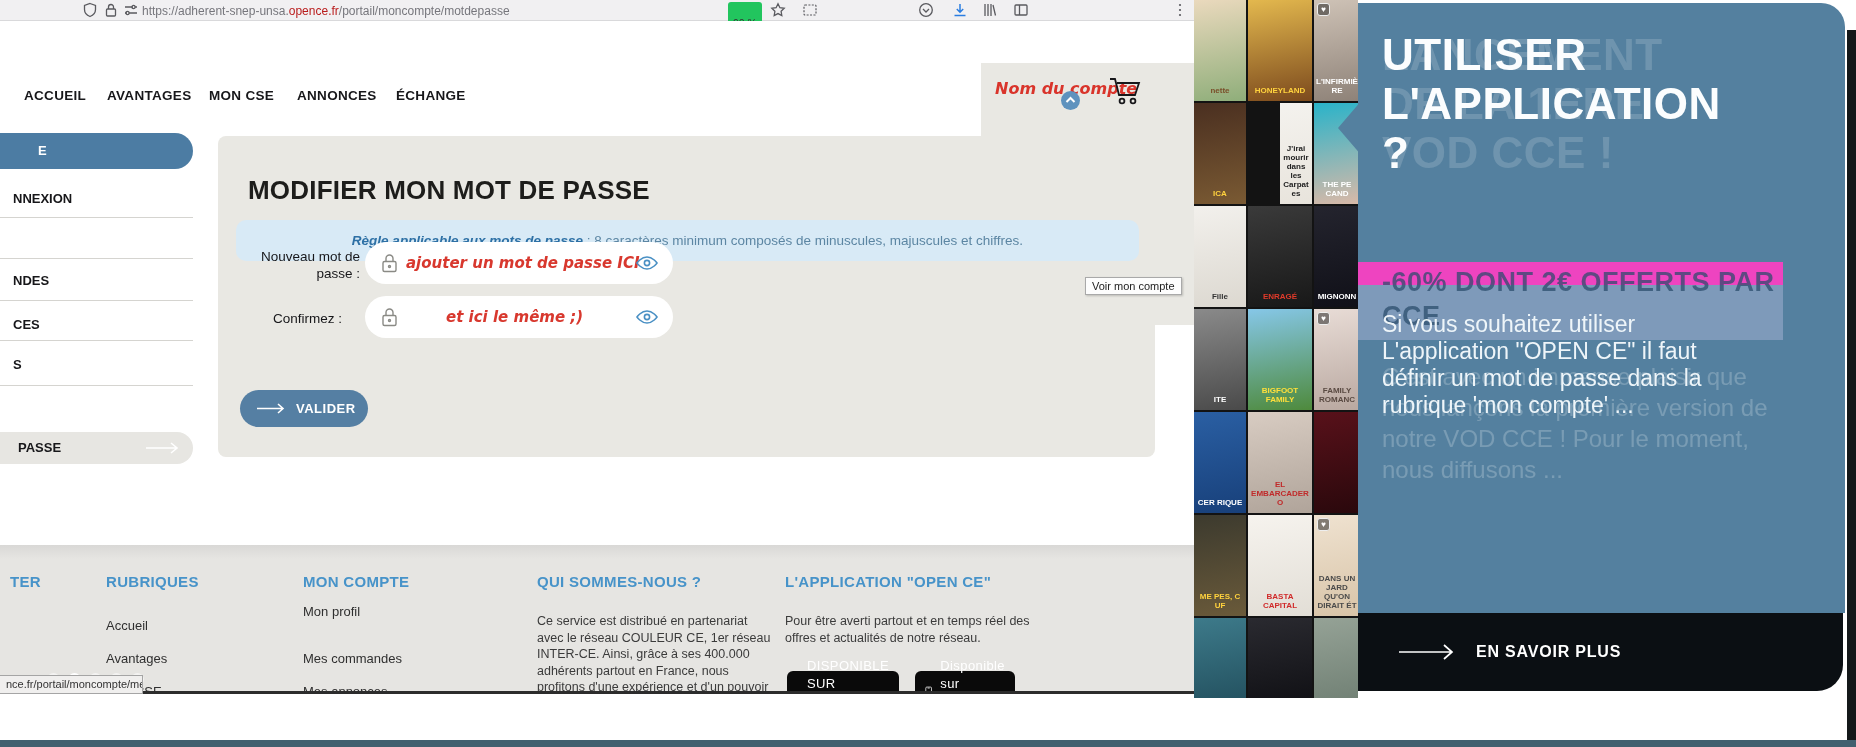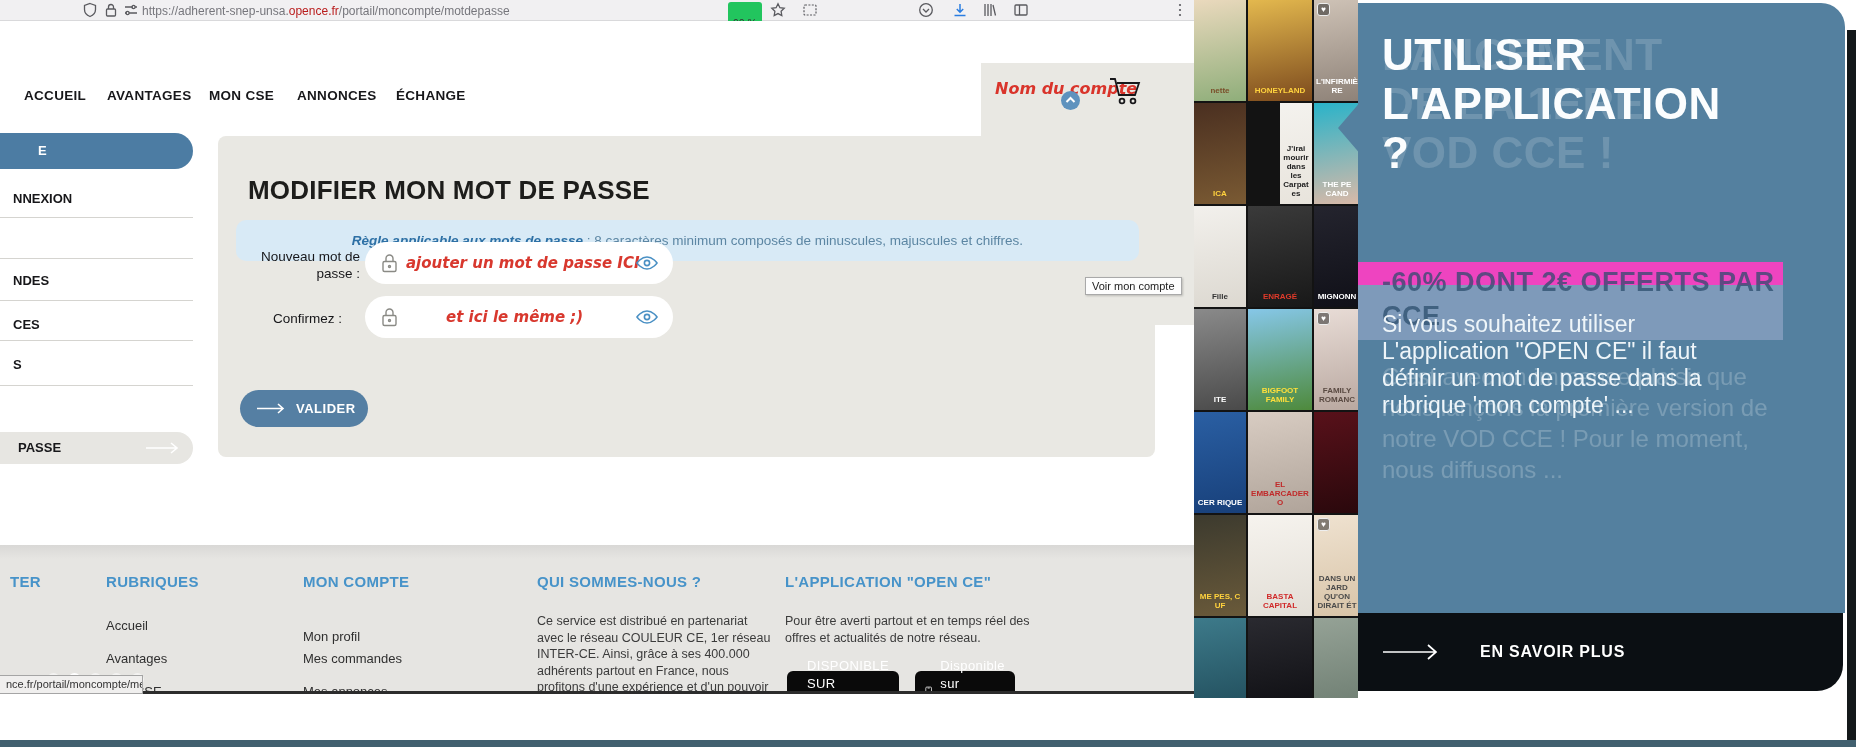--- a/index.html
+++ b/index.html
@@ -72,21 +72,21 @@
   
   #hero{left:1358px;top:3px;width:487px;height:610px;background:#54809f;border-radius:0 24px 0 0;overflow:visible;z-index:3;}
   .hero-title{position:absolute;left:24px;top:27px;font-size:44px;line-height:49px;font-weight:800;letter-spacing:.5px;}
   #hero-title-main{color:#fbfdfe;}
   #hero-title-ghost{color:rgba(255,255,255,.16);}
   #pink-bar{position:absolute;left:0;top:259px;width:425px;height:23px;background:#ee44c0;}
   #lav-block{position:absolute;left:0;top:282px;width:425px;height:55px;background:rgba(186,190,224,.42);}
   #promo{position:absolute;left:24px;top:262px;width:420px;font-size:27px;line-height:34px;font-weight:800;color:rgba(40,75,105,.72);letter-spacing:.5px;}
   #hero-body{position:absolute;left:24px;top:308px;width:352px;font-size:23px;line-height:27px;color:#eef5f9;z-index:2;}
   #hero-ghost-body{position:absolute;left:24px;top:358px;width:470px;font-size:24px;line-height:31px;color:rgba(255,255,255,.22);}
-  #cta-bar{left:1358px;top:613px;width:485px;height:78px;background:#0b0f13;border-radius:0 0 26px 0;z-index:3;display:flex;align-items:center;gap:40px;padding-left:24px;cursor:pointer;}
+  #cta-bar{left:1358px;top:613px;width:485px;height:78px;background:#0b0f13;border-radius:0 0 26px 0;z-index:3;display:flex;align-items:center;gap:20px;padding-left:40px;cursor:pointer;}
   #cta-bar svg{width:58px;height:18px;color:#fff;}
   #cta-label{color:#fff;font-size:16px;font-weight:bold;letter-spacing:.8px;}
 
   
   #right-strip{left:1847px;top:30px;width:9px;height:717px;background:#14181a;}
   #bottom-bar{left:0;top:740px;width:1856px;height:7px;background:#41606f;z-index:7;}
 </style>
 </head>
 <body>
 
@@ -272,21 +272,21 @@
       <div class="ft-head" style="left:303px">MON COMPTE</div>
       <div class="ft-head" style="left:537px">QUI SOMMES-NOUS ?</div>
       <div class="ft-head" style="left:785px">L'APPLICATION "OPEN CE"</div>
 
       <div id="ft-rubriques">
           <div class="ft-link" style="left: 106px; top: 73px;">Accueil</div>
           <div class="ft-link" style="left: 106px; top: 106px;">Avantages</div>
           <div class="ft-link" style="left: 106px; top: 139px;">Mon CSE</div>
         </div>
       <div id="ft-moncompte">
-          <div class="ft-link" style="left: 303px; top: 84px;">Mon profil</div>
+          <div class="ft-link" style="left: 303px; top: 59px;">Mon profil</div>
           <div class="ft-link" style="left: 303px; top: 106px;">Mes commandes</div>
           <div class="ft-link" style="left: 303px; top: 139px;">Mes annonces</div>
         </div>
 
       <div class="ft-text" style="left:537px;width:235px">Ce service est distribué en partenariat avec le réseau COULEUR CE, 1er réseau INTER-CE. Ainsi, grâce à ses 400.000 adhérents partout en France, nous profitons d'une expérience et d'un pouvoir de négociation indispensables pour développer nos actions sociales et culturelles.</div>
       <div class="ft-text" style="left:785px;width:245px">Pour être averti partout et en temps réel des offres et actualités de notre réseau.</div>
 
       <div id="ft-dots">
           <span class="dot" style="left: 47px;"></span>
           <span class="dot" style="left: 68px; background: rgb(255, 255, 255);"></span>

